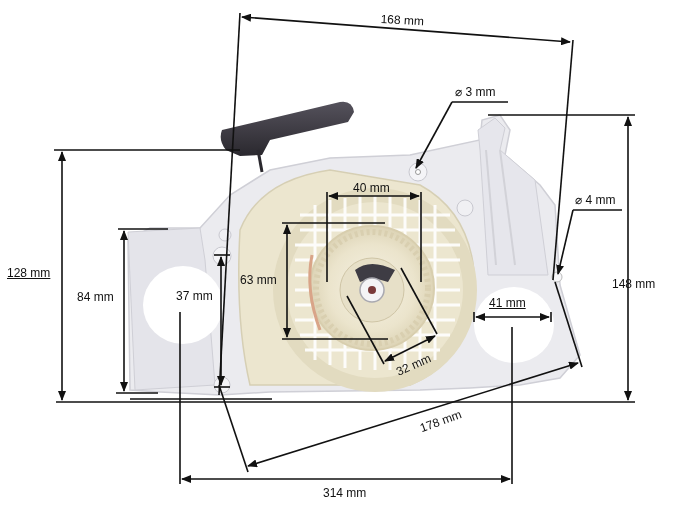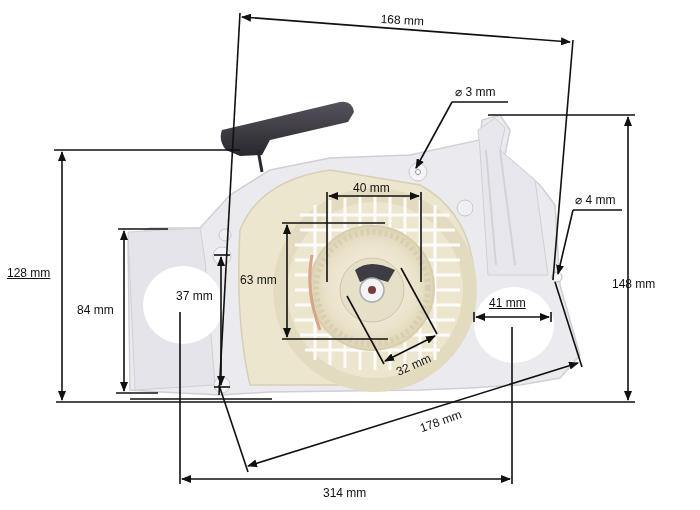--- a/index.html
+++ b/index.html
@@ -148,21 +148,21 @@
       <line x1="573" y1="210" x2="558" y2="274" marker-end="url(#arr)"></line>
     </g>
   </svg>
 
   
   <span class="dim-label rot-168" style="left:381px; top:12px;">168 mm</span>
   <span class="dim-label" style="left:455px; top:85px;">⌀ 3 mm</span>
   <span class="dim-label" style="left:575px; top:193px;">⌀ 4 mm</span>
   <span class="dim-label" style="left:612px; top:250px;margin-top:27px;">148 mm</span>
   <span class="dim-label" style="left:7px; top:266px;text-decoration:underline;">128 mm</span>
-  <span class="dim-label" style="left:77px; top:303px;">84 mm</span>
+  <span class="dim-label" style="left:77px; top:290px;">84 mm</span>
   <span class="dim-label" style="left:176px; top:289px;">37 mm</span>
   <span class="dim-label" style="left:353px; top:181px;">40 mm</span>
   <span class="dim-label" style="left:240px; top:273px;">63 mm</span>
   <span class="dim-label rot-32" style="left:394px; top:366px;">32 mm</span>
   <span class="dim-label" style="left:489px; top:296px;text-decoration:underline;">41 mm</span>
   <span class="dim-label rot-178" style="left:418px; top:422px;">178 mm</span>
   <span class="dim-label" style="left:323px; top:486px;">314 mm</span>
 </div>
 
 </body></html>

